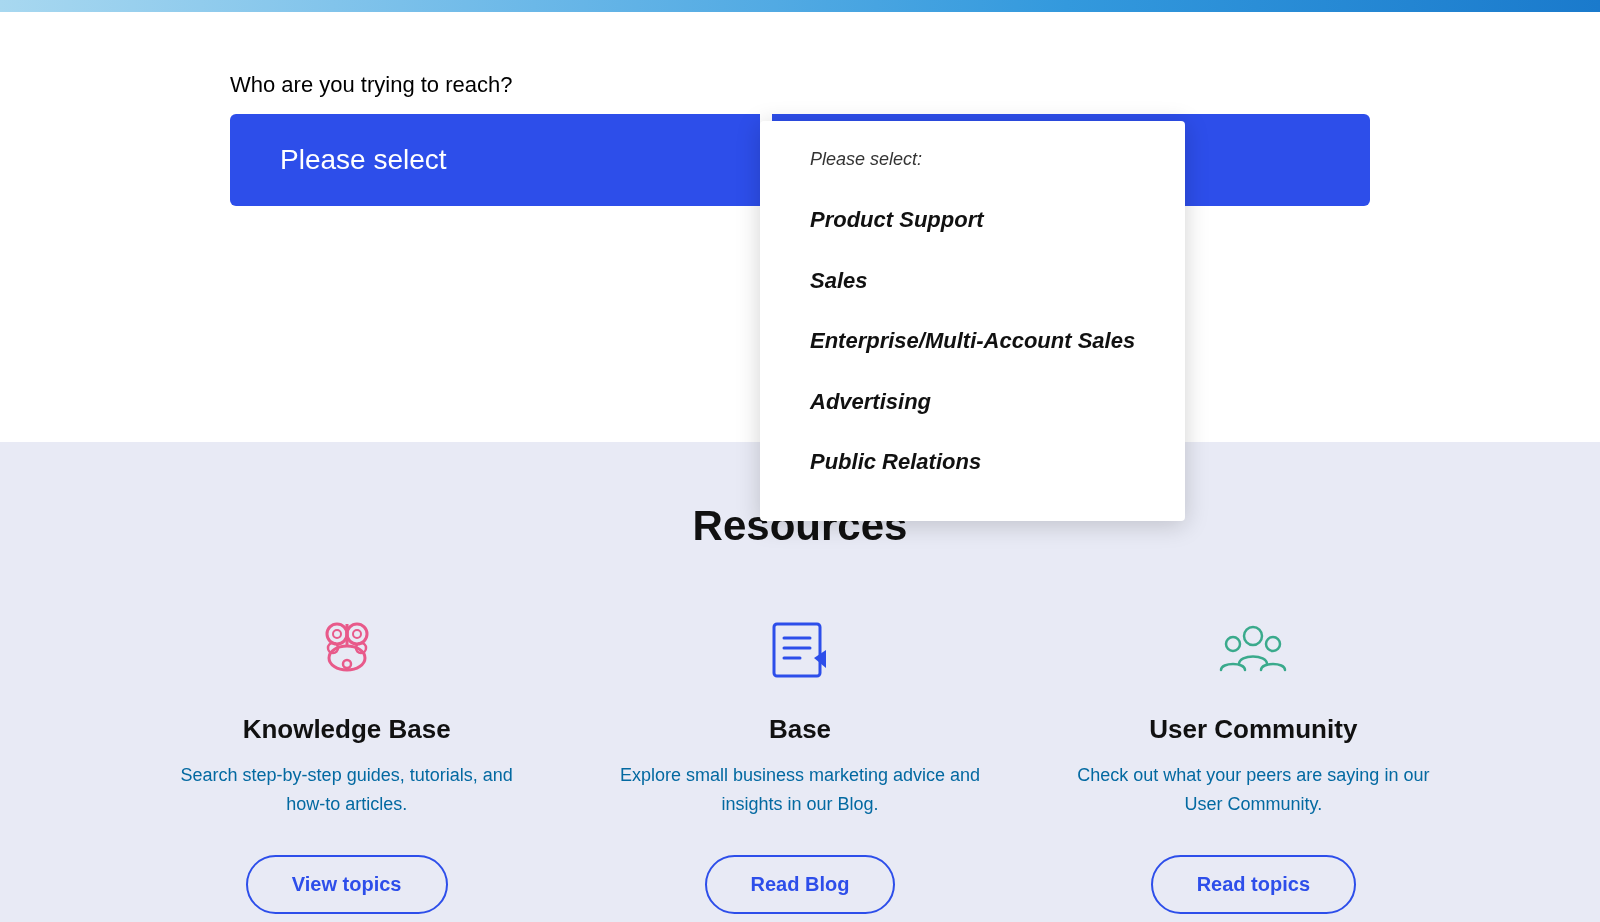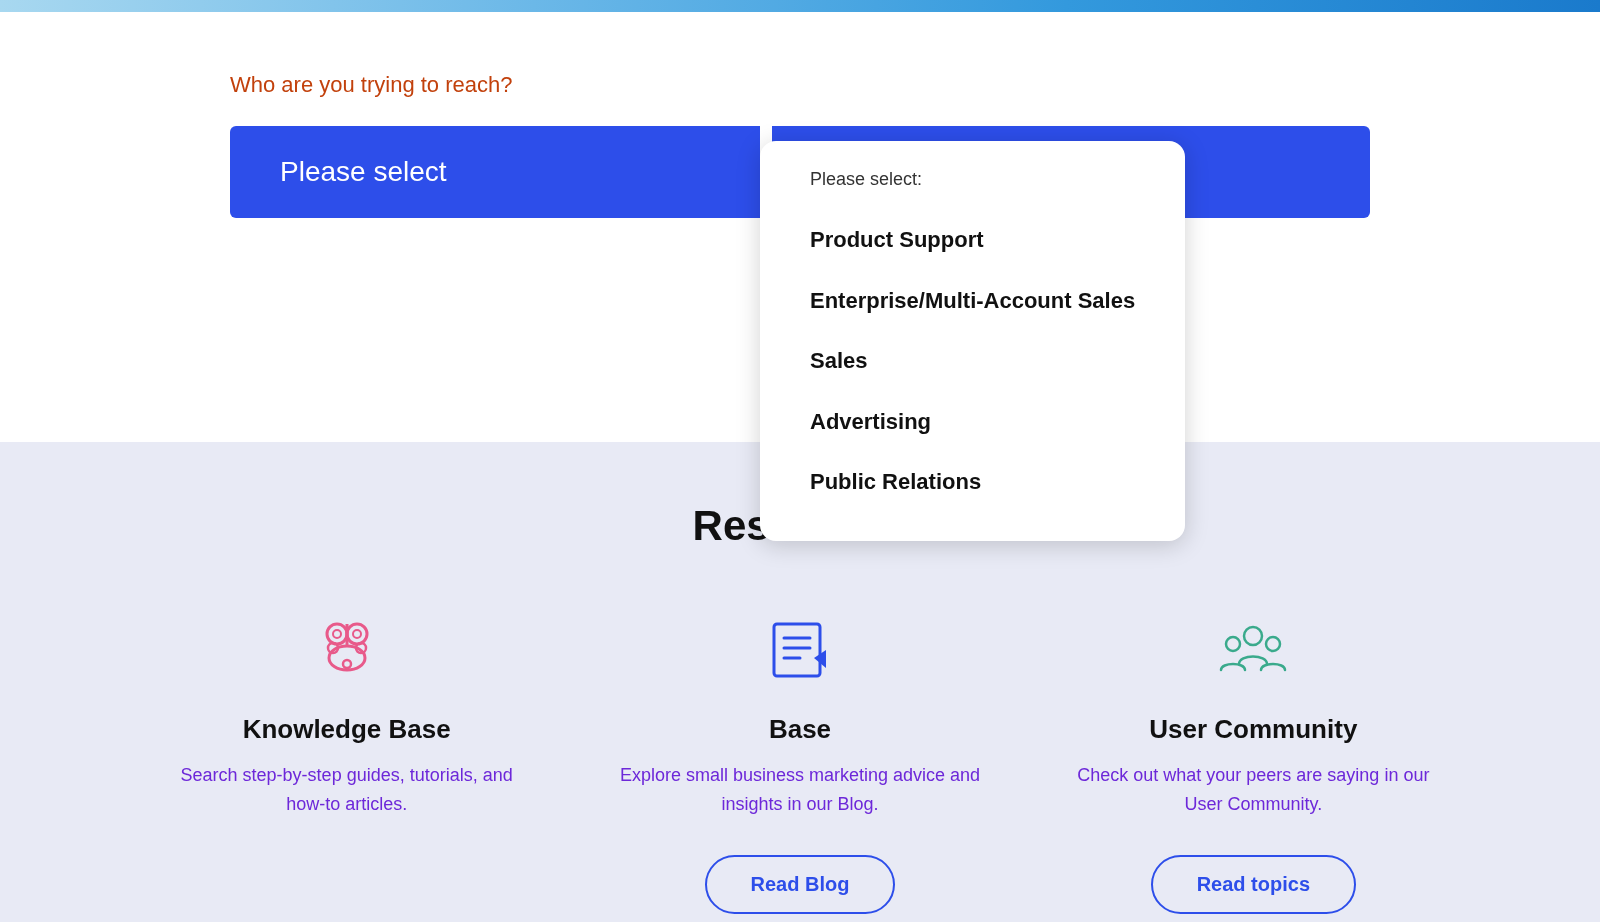--- a/index.html
+++ b/index.html
@@ -21,22 +21,22 @@
     }
 
     .contact-section {
       max-width: 1300px;
       margin: 0 auto;
       padding: 0 80px;
     }
 
     .who-label {
       font-size: 22px;
-      color: #c2410c;
-      margin-bottom: 28px;
+      color: #000000;
+      margin-bottom: 16px;
       font-weight: 400;
     }
 
     .select-row {
       display: flex;
       align-items: stretch;
       gap: 12px;
       position: relative;
     }
 
@@ -71,28 +71,29 @@
       height: 0;
       border-left: 16px solid transparent;
       border-right: 16px solid transparent;
       border-bottom: 18px solid #fff;
       display: inline-block;
     }
 
     
     .dropdown-menu {
       position: absolute;
-      top: 15px;
+      top: 7px;
       left: 530px;
       background: #fff;
       box-shadow: 0 4px 24px rgba(0,0,0,0.18);
-      border-radius: 16px;
+      border-radius: 4px;
       z-index: 100;
       min-width: 420px;
       padding: 28px 0 28px 0;
+      font-style: italic;
     }
 
     .dropdown-header {
       font-size: 18px;
       color: #333;
       font-weight: 500;
       padding: 0 0 20px 50px;
       display: block;
     }
 
@@ -151,21 +152,21 @@
 
     .resource-title {
       font-size: 26px;
       font-weight: 700;
       color: #111;
       margin-bottom: 16px;
     }
 
     .resource-desc {
       font-size: 18px;
-      color: #6d28d9;
+      color: #0369a1;
       line-height: 1.6;
       margin-bottom: 36px;
     }
 
     .resource-btn {
       border: 2px solid #2d4eea;
       color: #2d4eea;
       background: transparent;
       border-radius: 50px;
       padding: 16px 44px;
@@ -186,22 +187,22 @@
     <div class="who-label">Who are you trying to reach?</div>
     <div class="select-row">
       <button class="select-button">Please select</button>
       <button class="select-arrow-btn">
         <span class="chevron-up"></span>
       </button>
 
       <div class="dropdown-menu">
         <span class="dropdown-header">Please select:</span>
         <a class="dropdown-item">Product Support</a>
+        <a class="dropdown-item">Sales</a>
         <a class="dropdown-item">Enterprise/Multi-Account Sales</a>
-        <a class="dropdown-item">Sales</a>
         <a class="dropdown-item">Advertising</a>
         <a class="dropdown-item">Public Relations</a>
       </div>
     </div>
   </div>
 </div>
 
 <div class="resources-section">
   <h2 class="resources-title">Resources</h2>
   <div class="resources-grid">
@@ -215,20 +216,21 @@
           <line x1="36" y1="10" x2="36" y2="32" stroke="#e85a8a" stroke-width="3"></line>
           <circle cx="22" cy="34" r="5" stroke="#e85a8a" stroke-width="2.5" fill="none"></circle>
           <circle cx="50" cy="34" r="5" stroke="#e85a8a" stroke-width="2.5" fill="none"></circle>
           <circle cx="36" cy="50" r="4" stroke="#e85a8a" stroke-width="2.5" fill="none"></circle>
           <circle cx="26" cy="20" r="4" stroke="#e85a8a" stroke-width="2" fill="none"></circle>
           <circle cx="46" cy="20" r="4" stroke="#e85a8a" stroke-width="2" fill="none"></circle>
         </svg>
       </div>
       <h3 class="resource-title">Knowledge Base</h3>
       <p class="resource-desc">Search step-by-step guides, tutorials, and how-to articles.</p>
+      <a class="resource-btn">View topics</a>
     </div>
 
     <div class="resource-card">
       <div class="resource-icon">
         <svg width="72" height="72" viewBox="0 0 72 72" fill="none" xmlns="http://www.w3.org/2000/svg">
           <rect x="10" y="10" width="46" height="52" rx="3" stroke="#2d4eea" stroke-width="3" fill="none"></rect>
           <line x1="20" y1="24" x2="46" y2="24" stroke="#2d4eea" stroke-width="3" stroke-linecap="round"></line>
           <line x1="20" y1="34" x2="46" y2="34" stroke="#2d4eea" stroke-width="3" stroke-linecap="round"></line>
           <line x1="20" y1="44" x2="36" y2="44" stroke="#2d4eea" stroke-width="3" stroke-linecap="round"></line>
           <polygon points="50,44 62,36 62,54" fill="#2d4eea"></polygon>

